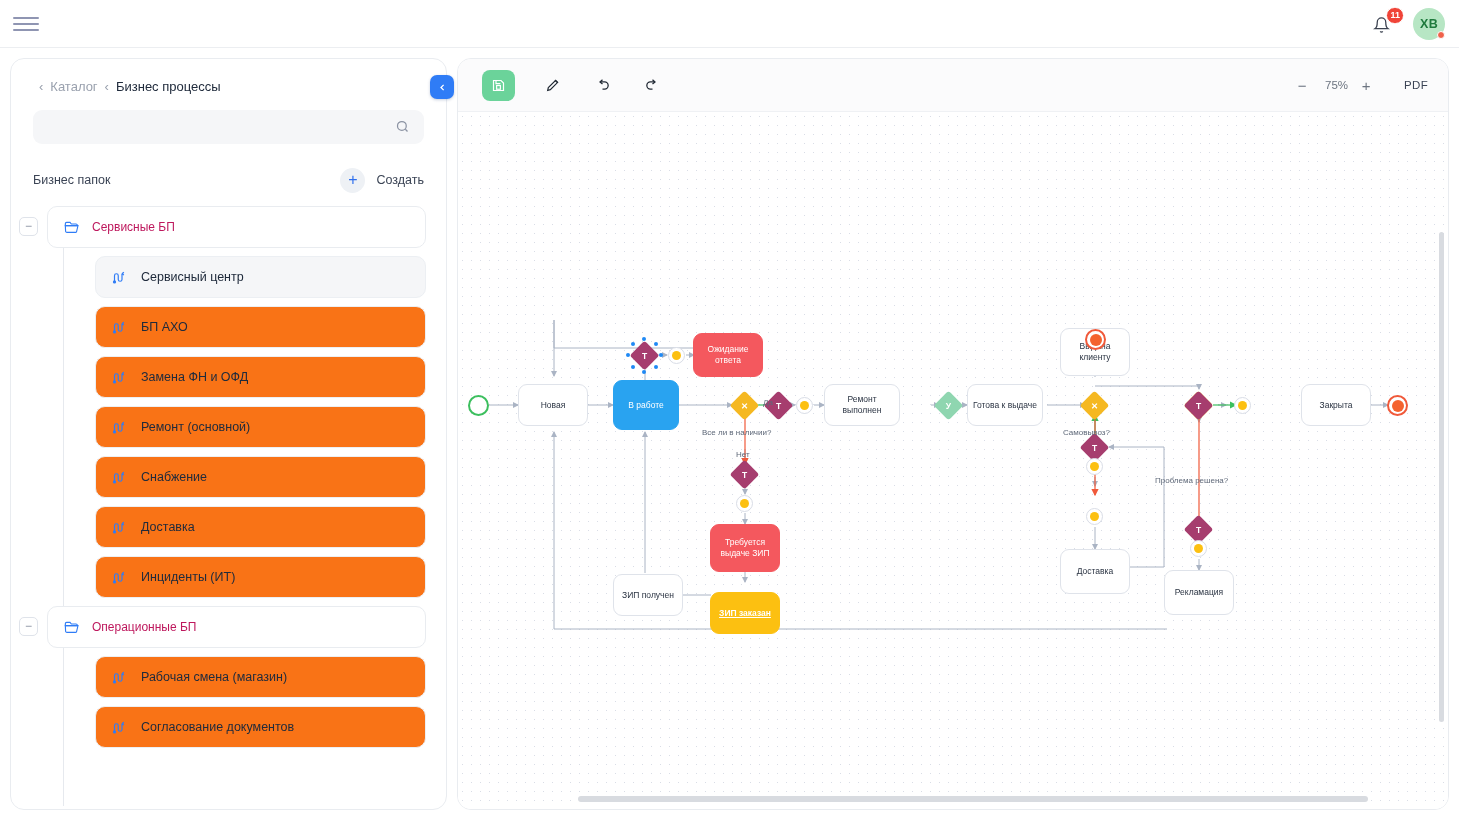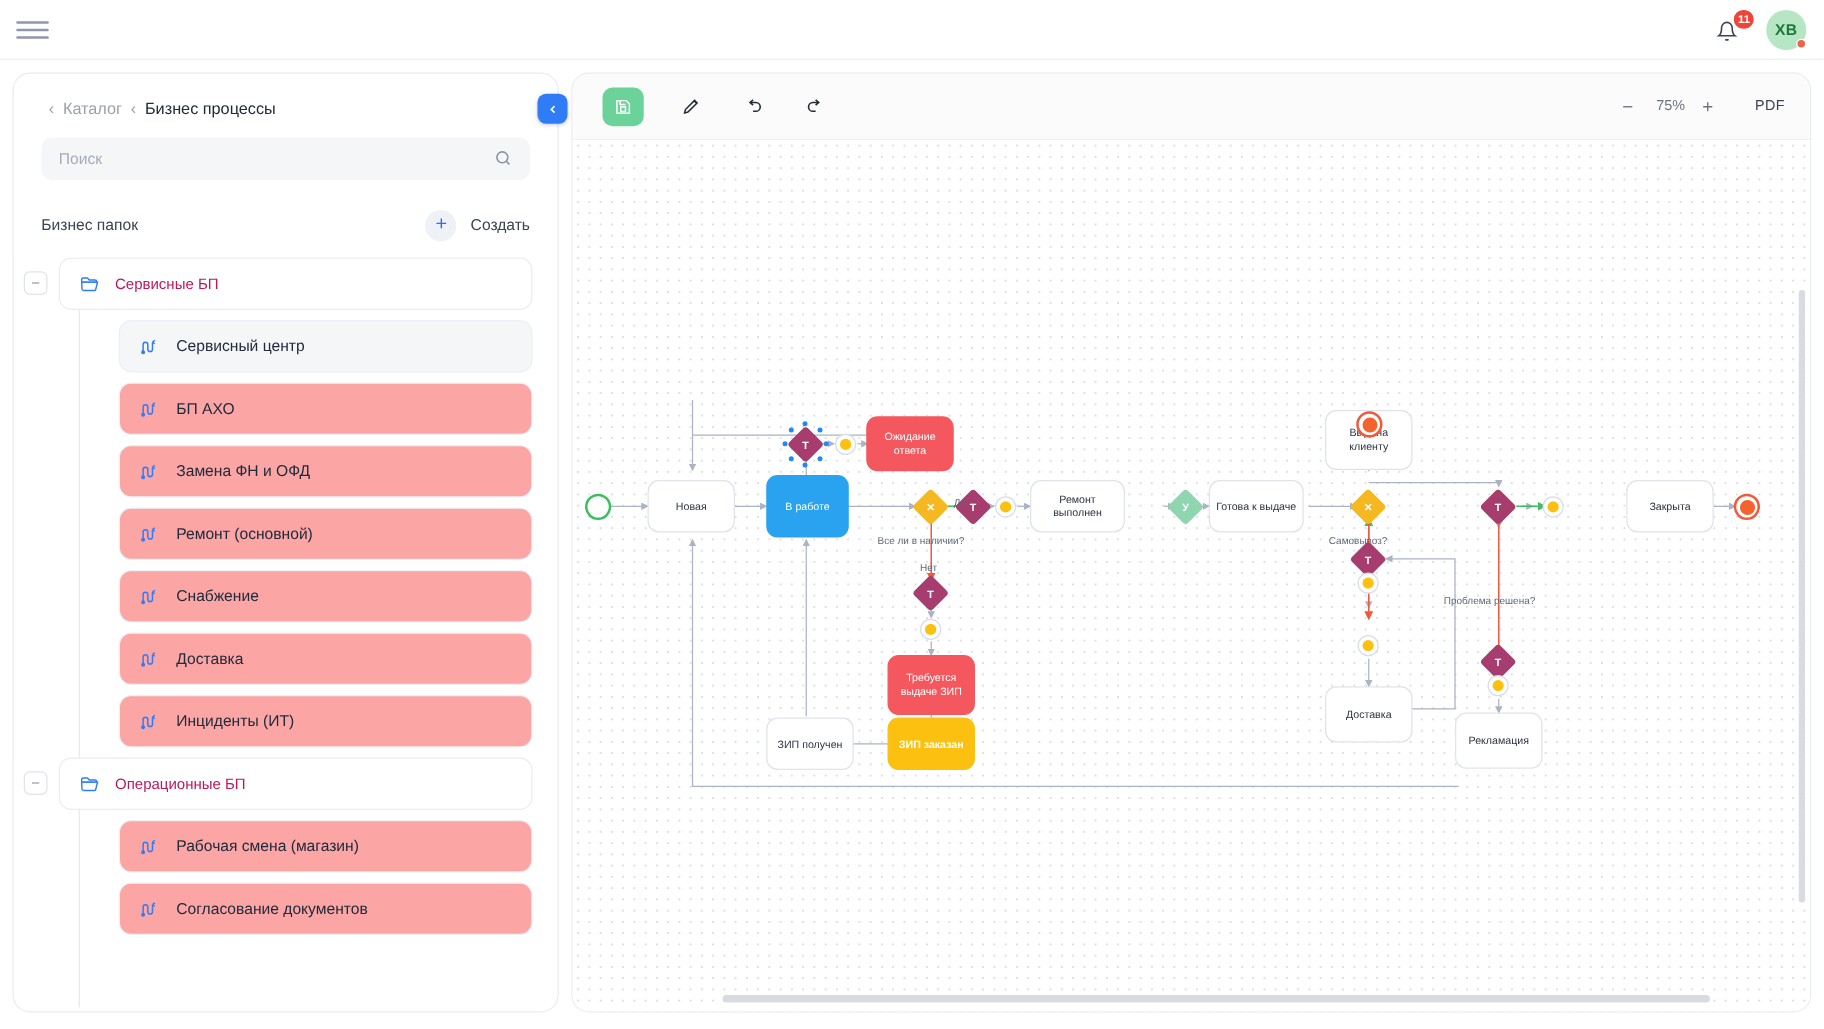--- a/index.html
+++ b/index.html
@@ -142,21 +142,21 @@
 
   .bp-row {
     position: relative;
     margin: 8px 20px 0 84px;
     height: 42px;
     cursor: pointer;
   }
   .bp-card {
     height: 42px;
     border: 1px solid #eceff3; border-radius: 10px;
-    background: #fca5a5;
+    background: #f97316;
     display: flex; align-items: center; gap: 14px;
     padding-left: 16px;
   }
   .bp-card.active { background: #f5f6f8; border-color: #eceff3; }
   .bp-card .lbl { font-size: 12.5px; color: #202b3c; }
 
   
   .collapse-btn {
     position: absolute; left: 430px; top: 75px;
     width: 24px; height: 24px;
@@ -317,21 +317,20 @@
   <div class="left-panel">
 
     <div class="breadcrumb">
       <span class="bc-chev">‹</span>
       <span class="bc-muted">Каталог</span>
       <span class="bc-chev">‹</span>
       <span class="bc-cur">Бизнес процессы</span>
     </div>
 
     <div class="search-box">
-      <input type="text" placeholder="Поиск" style="">
       <span class="search-ic">
         <svg width="15" height="15" viewBox="0 0 24 24" fill="none" stroke="#8b93a3" stroke-width="2">
           <circle cx="11" cy="11" r="7"></circle>
             <path d="M20 20l-3.5-3.5"></path>
         </svg>
       </span>
     </div>
 
     <div class="folders-head">
       <span class="title">Бизнес папок</span>
@@ -592,21 +591,21 @@
           <path d="M741,305 L741,418" marker-end="url(#ard)"></path>
         </g>
       </svg>
 
       <div class="start-evt" style="left:10px; top:283px;"></div>
 
       <div class="node state-white" style="left:60px;  top:272px; width:70px; height:42px;">Новая</div>
       <div class="node state-blue" style="left:155px; top:268px; width:66px; height:50px;">В работе</div>
       <div class="node state-red" style="left:235px; top:221px; width:70px; height:44px;">Ожидание ответа</div>
       <div class="node state-red" style="left:252px; top:412px; width:70px; height:48px;">Требуется выдаче ЗИП</div>
-      <div class="node state-amber" style="left:252px; top:462px; width:70px; height:42px;">ЗИП заказан</div>
+      <div class="node state-amber" style="left:252px; top:480px; width:70px; height:42px;text-decoration:underline;">ЗИП заказан</div>
       <div class="node state-white" style="left:155px; top:462px; width:70px; height:42px;">ЗИП получен</div>
       <div class="node state-white" style="left:366px; top:272px; width:76px; height:42px;">Ремонт выполнен</div>
       <div class="node state-white" style="left:509px; top:272px; width:76px; height:42px;">Готова к выдаче</div>
       <div class="node state-white" style="left:602px; top:216px; width:70px; height:48px;">Выдана клиенту</div>
       <div class="node state-white" style="left:602px; top:437px; width:70px; height:45px;">Доставка</div>
       <div class="node state-white" style="left:706px; top:458px; width:70px; height:45px;">Рекламация</div>
       <div class="node state-white" style="left:843px; top:272px; width:70px; height:42px;">Закрыта</div>
 
       <div class="diamond gw-x" style="left:276px; top:283px;">
         <span>✕</span>

